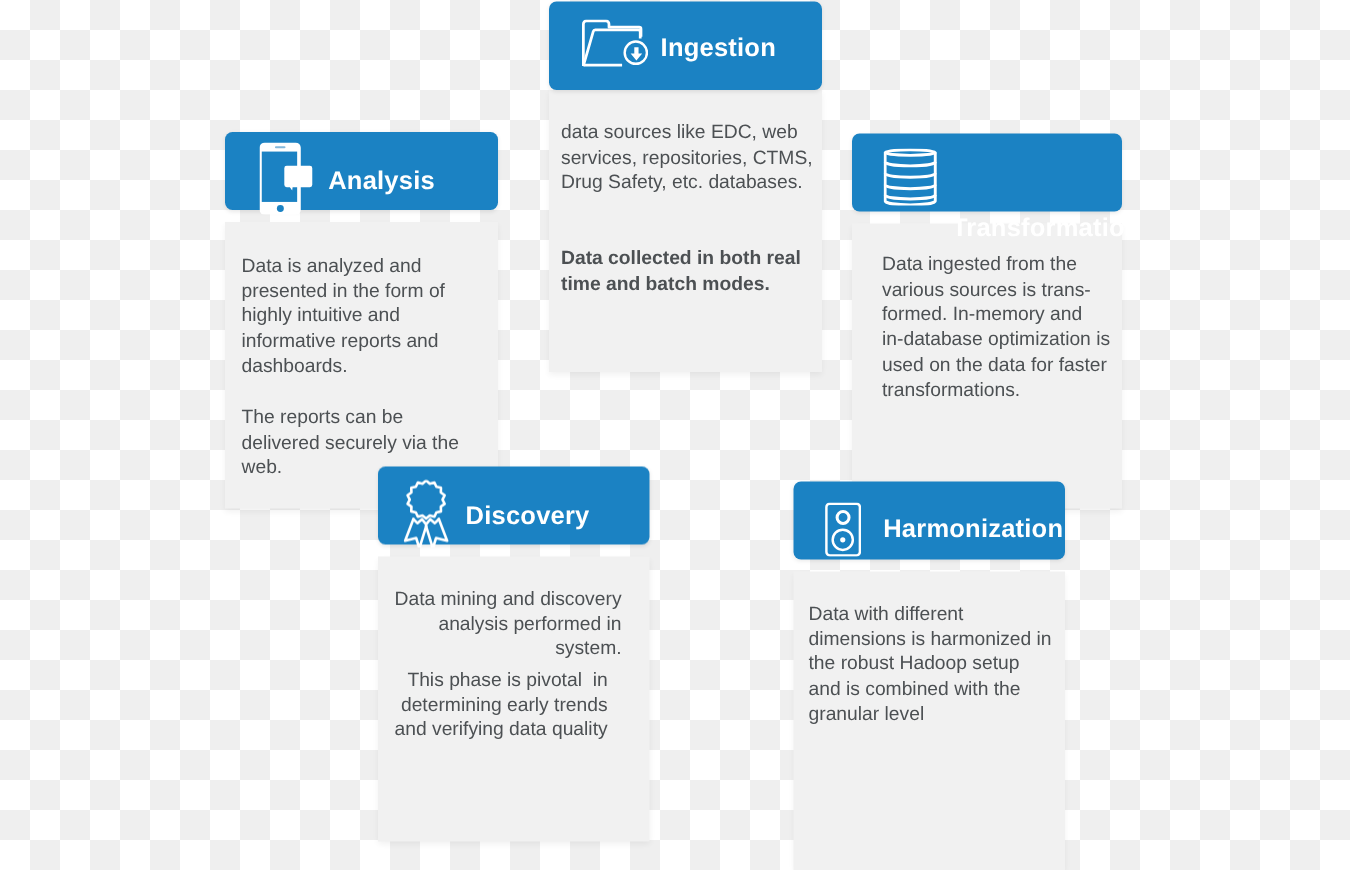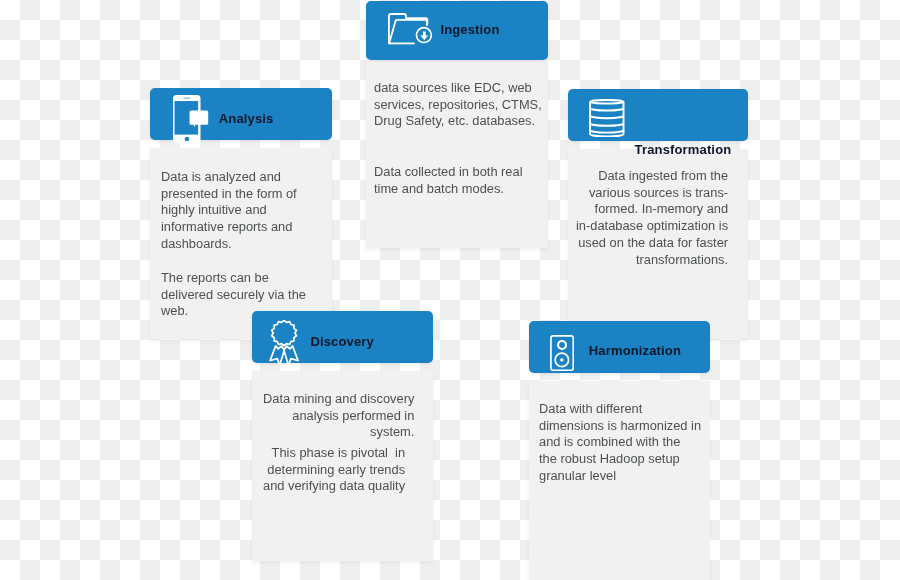--- a/index.html
+++ b/index.html
@@ -9,21 +9,21 @@
        background-image:
          linear-gradient(45deg,#efefef 25%,transparent 25%,transparent 75%,#efefef 75%),
          linear-gradient(45deg,#efefef 25%,transparent 25%,transparent 75%,#efefef 75%);
        background-size:40px 40px;
        background-position:0 0,20px 20px;}
   .card{position:absolute;}
   .card-body{position:absolute;left:0;right:0;background:#f1f1f1;box-shadow:0 2px 4px rgba(0,0,0,.055);}
   .card-head{position:absolute;left:0;top:0;right:0;height:52px;background:#1b82c3;border-radius:5px;
              box-sizing:border-box;box-shadow:0 1px 3px rgba(0,0,0,.09);}
   .head-icon{position:absolute;display:block;}
-  .head-title{position:absolute;color:#0f172a;font-size:13px;font-weight:bold;white-space:nowrap;line-height:1;letter-spacing:.15px;transform:translateZ(0);}
+  .head-title{position:absolute;color:#ffffff;font-size:17px;font-weight:bold;white-space:nowrap;line-height:1;letter-spacing:.15px;transform:translateZ(0);}
   .txt{position:absolute;font-size:12.85px;line-height:16.72px;color:#4c5053;margin:0;white-space:pre;transform:translateZ(0);}
 </style>
 </head>
 <body>
 
 <div class="card" style="left:150px;top:88px;width:182px;height:251px;">
   <div class="card-body" style="top:60px;bottom:0;"></div>
   <div class="card-head">
     <span class="head-icon" style="left:23.4px;top:7px;width:35.9px;height:48.2px;">
       <svg viewBox="0 0 356 478" width="35.9" height="48.2" aria-hidden="true">
@@ -50,41 +50,41 @@
           <path d="M9 304 74 78a14 14 0 0 1 13-10h283a12 12 0 0 1 12 12v44"></path>
           <path d="M9 299h254"></path>
         </g>
         <circle cx="353" cy="217" r="73" fill="none" stroke="#ffffff" stroke-width="16"></circle>
         <path fill="#ffffff" d="M343 182h28v40h24l-38 46-38-46h24z"></path>
       </svg>
     </span>
     <span class="head-title" style="left:74.4px;top:22.2px;">Ingestion</span>
   </div>
   <div class="txt" style="left:8px;top:79px;"><div>data sources like EDC, web</div><div>services, repositories, CTMS,</div><div>Drug Safety, etc. databases.</div></div>
-  <div class="txt" style="left:8px;top:163px;"><div>Data collected in both real</div><div>time and batch modes.</div></div>
+  <div class="txt" style="left:8px;top:163px;font-weight:bold;"><div>Data collected in both real</div><div>time and batch modes.</div></div>
 </div>
 
 <div class="card" style="left:568px;top:89px;width:180px;height:250px;">
   <div class="card-body" style="top:60px;bottom:0;"></div>
   <div class="card-head">
     <span class="head-icon" style="left:21.2px;top:10px;width:35.6px;height:37.7px;">
       <svg viewBox="0 0 349 371" width="35.6" height="37.7" aria-hidden="true">
         <g fill="none" stroke="#ffffff" stroke-width="19">
           <path d="M10 27v317c0 14 74 26 164.5 26S339 358 339 344V27"></path>
           <ellipse cx="174.5" cy="27" rx="164.5" ry="18"></ellipse>
           <path d="M10 88c0 14 74 26 164.5 26S339 102 339 88"></path>
           <path d="M10 163c0 14 74 26 164.5 26S339 177 339 163"></path>
           <path d="M10 238c0 14 74 26 164.5 26S339 252 339 238"></path>
           <path d="M10 305c0 14 74 26 164.5 26S339 319 339 305"></path>
         </g>
       </svg>
     </span>
     <span class="head-title" style="left:66.6px;top:22px;margin-top:32px;">Transformation</span>
   </div>
-  <div class="txt" style="left:8px;top:79px;text-align:right;"><div>Data ingested from the</div><div>various sources is trans-</div><div>formed. In-memory and</div><div>in-database optimization is</div><div>used on the data for faster</div><div>transformations.</div></div>
+  <div class="txt" style="left:20px;top:79px;"><div>Data ingested from the</div><div>various sources is trans-</div><div>formed. In-memory and</div><div>in-database optimization is</div><div>used on the data for faster</div><div>transformations.</div></div>
 </div>
 
 <div class="card" style="left:252px;top:311px;width:181px;height:250px;text-align:right;">
   <div class="card-body" style="top:60px;bottom:0;"></div>
   <div class="card-head">
     <span class="head-icon" style="left:16.8px;top:9px;width:31.2px;height:44.6px;">
       <svg viewBox="0 0 300 437" width="31.2" height="44.6" aria-hidden="true">
         <g fill="none" stroke="#ffffff" stroke-width="17" stroke-linejoin="round" stroke-linecap="round">
           <path d="M62 255 L 8 397 L 80 379 L 101 446 L 146 300"></path>
           <path d="M228 255 L 282 397 L 210 379 L 189 446 L 144 300"></path>
@@ -105,14 +105,14 @@
     <span class="head-icon" style="left:21.2px;top:14.3px;width:24.2px;height:36.1px;">
       <svg viewBox="0 0 235 354" width="24.2" height="36.1" aria-hidden="true">
         <rect x="8" y="8" width="219" height="338" rx="22" fill="none" stroke="#ffffff" stroke-width="16"></rect>
         <circle cx="117" cy="98" r="39" fill="none" stroke="#ffffff" stroke-width="20"></circle>
         <circle cx="115" cy="244" r="66" fill="none" stroke="#ffffff" stroke-width="16"></circle>
         <circle cx="115" cy="244" r="17" fill="#ffffff"></circle>
       </svg>
     </span>
     <span class="head-title" style="left:59.8px;top:23.2px;">Harmonization</span>
   </div>
-  <div class="txt" style="left:10px;top:80px;"><div>Data with different</div><div>dimensions is harmonized in</div><div>and is combined with the</div><div>the robust Hadoop setup</div><div>granular level</div></div>
+  <div class="txt" style="left:10px;top:80px;"><div>Data with different</div><div>dimensions is harmonized in</div><div>the robust Hadoop setup</div><div>and is combined with the</div><div>granular level</div></div>
 </div>
 
 </body></html>

